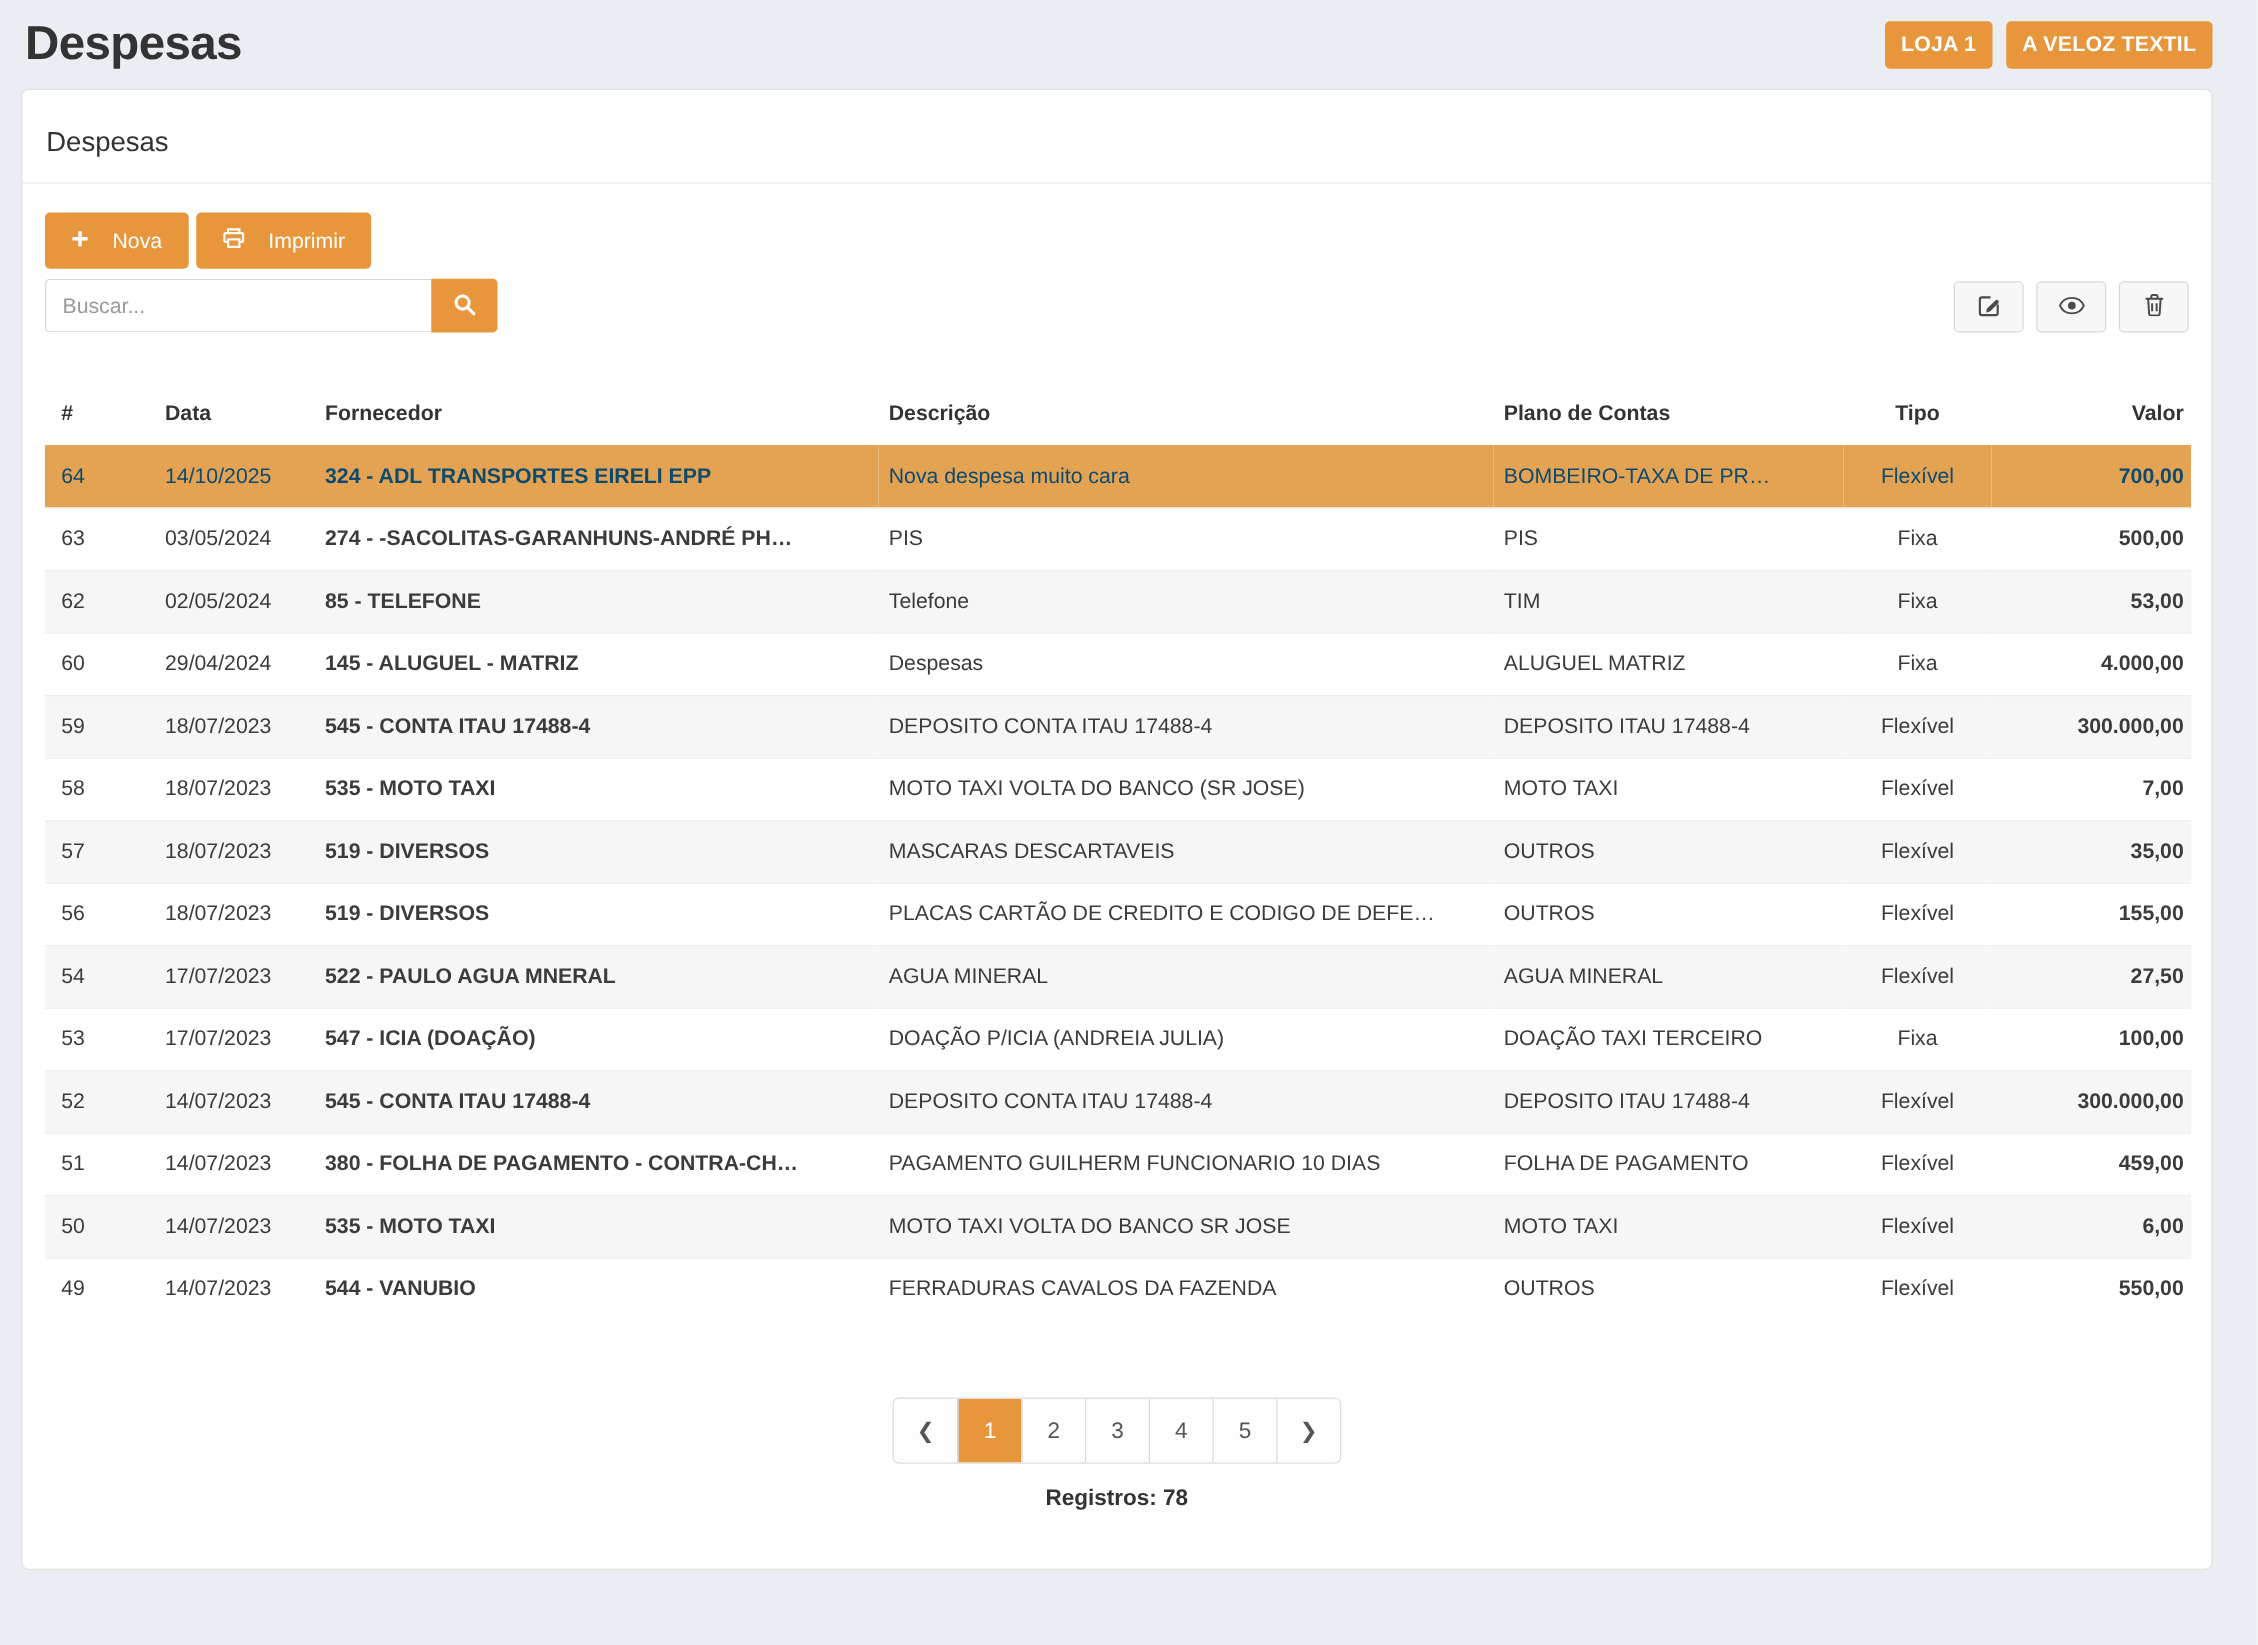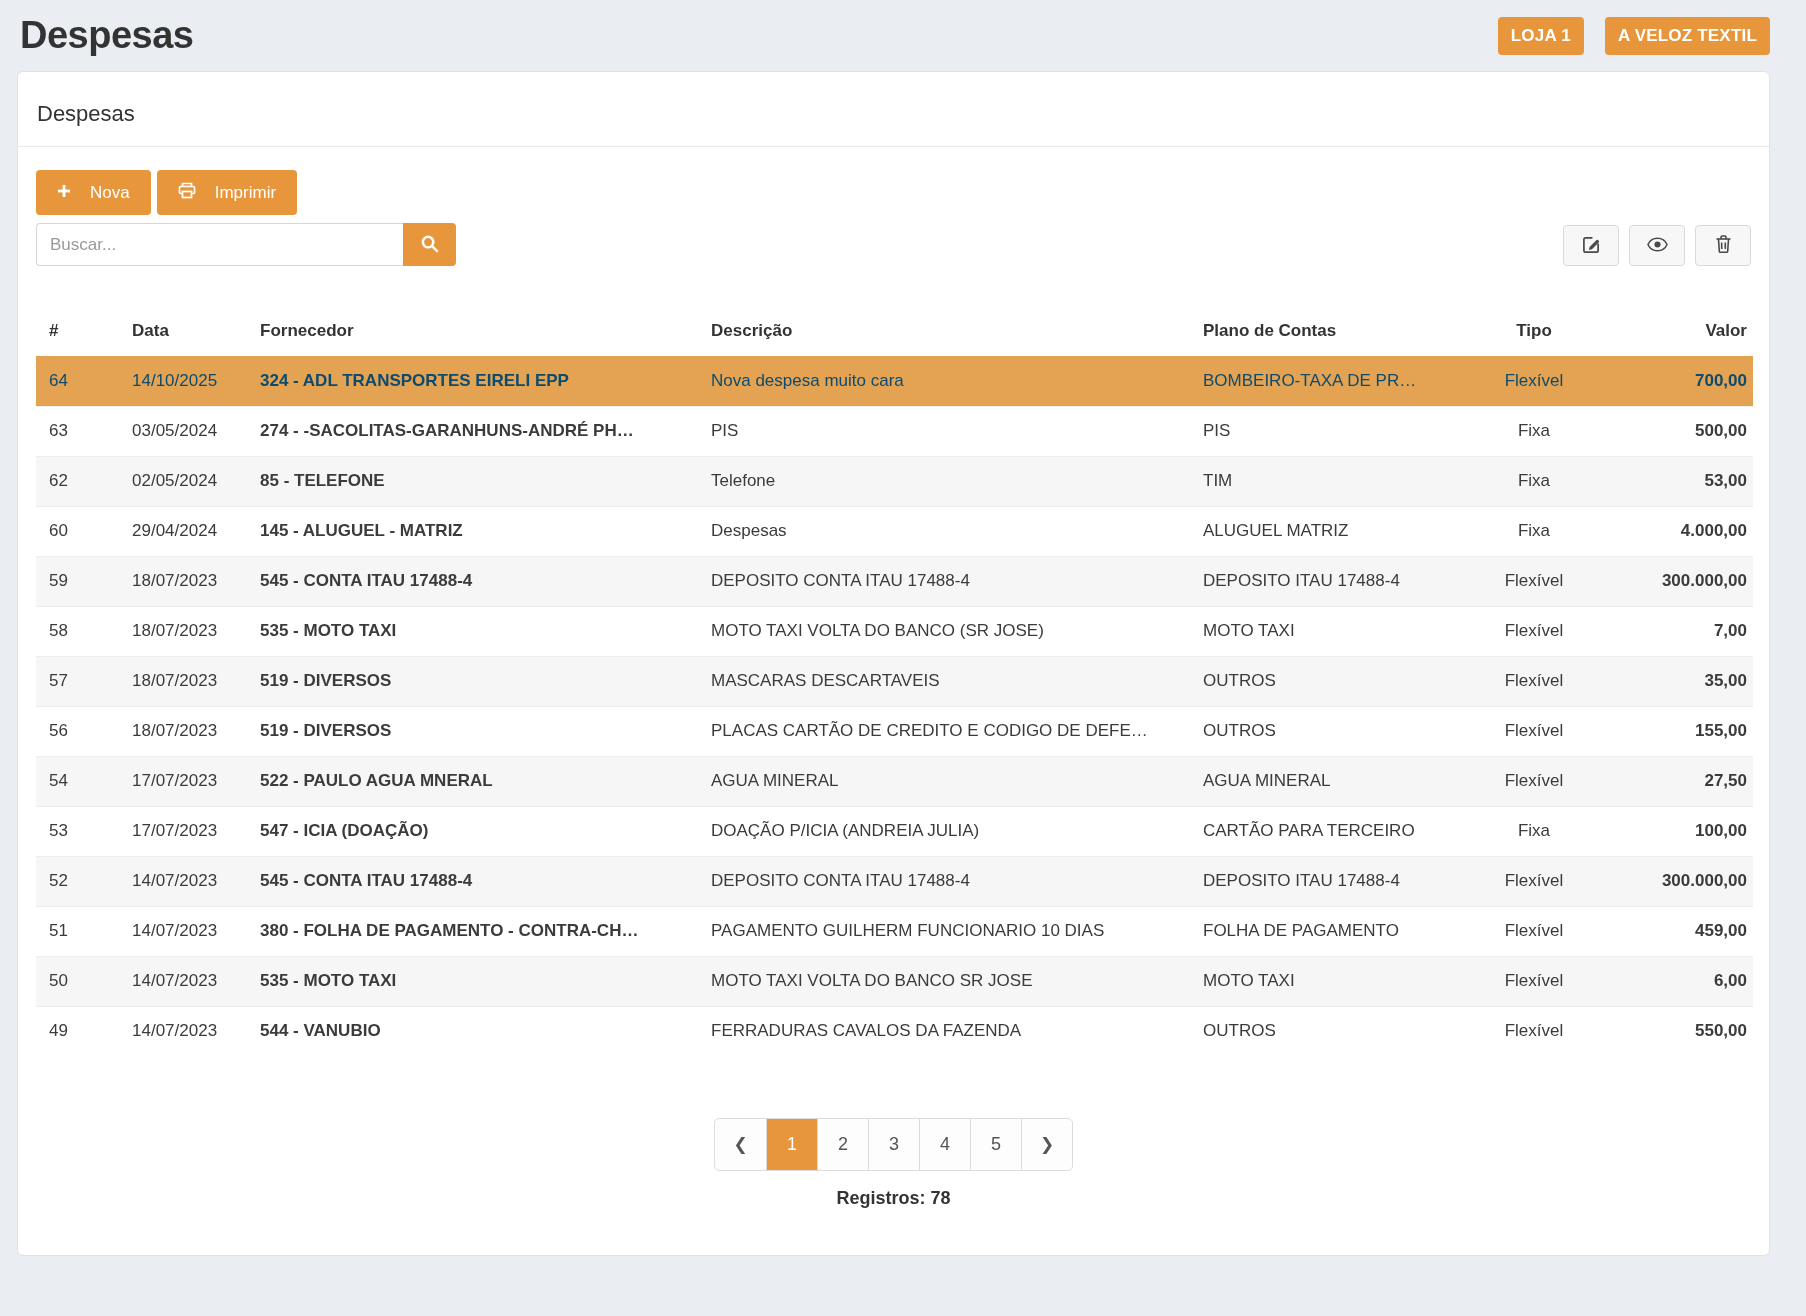--- a/index.html
+++ b/index.html
@@ -17,21 +17,21 @@
     display: flex;
     align-items: center;
     justify-content: space-between;
   }
   .page-title {
     font-size: 38px;
     font-weight: 700;
     color: #333;
     letter-spacing: -0.5px;
   }
-  .badges { display: flex; gap: 21px; align-items: flex-end; }
+  .badges { display: flex; gap: 11px; align-items: flex-end; }
   .badge {
     background: var(--accent, #e8963c);
     color: #fff;
     font-size: 17px;
     font-weight: 700;
     padding: 9px 13px;
     border-radius: 4px;
     letter-spacing: 0.2px;
   }
   
@@ -62,21 +62,21 @@
     border-radius: 4px;
     display: inline-flex;
     align-items: center;
     gap: 19px;
     cursor: pointer;
   }
   
   .controls-row { margin-top: 8px; position: relative; height: 43px; }
   .search-group { display: flex; height: 43px; width: 420px; }
   .search-input {
-    width: 367px;
+    width: 309px;
     height: 43px;
     border: 1px solid #d6d6d6;
     border-right: none;
     border-radius: 4px 0 0 4px;
     padding: 0 13px;
     font-family: inherit;
     font-size: 17px;
     color: #555;
     outline: none;
   }
@@ -359,21 +359,21 @@
             <td class="c-descricao">AGUA MINERAL</td>
             <td class="c-plano">AGUA MINERAL</td>
             <td class="c-tipo">Flexível</td>
             <td class="c-valor">27,50</td>
           </tr>
           <tr>
             <td class="c-id">53</td>
             <td class="c-data">17/07/2023</td>
             <td class="c-fornecedor">547 - ICIA (DOAÇÃO)</td>
             <td class="c-descricao">DOAÇÃO P/ICIA (ANDREIA JULIA)</td>
-            <td class="c-plano">CARTÃO PARA TERCEIRO</td>
+            <td class="c-plano">DOAÇÃO TAXI TERCEIRO</td>
             <td class="c-tipo">Fixa</td>
             <td class="c-valor">100,00</td>
           </tr>
           <tr>
             <td class="c-id">52</td>
             <td class="c-data">14/07/2023</td>
             <td class="c-fornecedor">545 - CONTA ITAU 17488-4</td>
             <td class="c-descricao">DEPOSITO CONTA ITAU 17488-4</td>
             <td class="c-plano">DEPOSITO ITAU 17488-4</td>
             <td class="c-tipo">Flexível</td>

